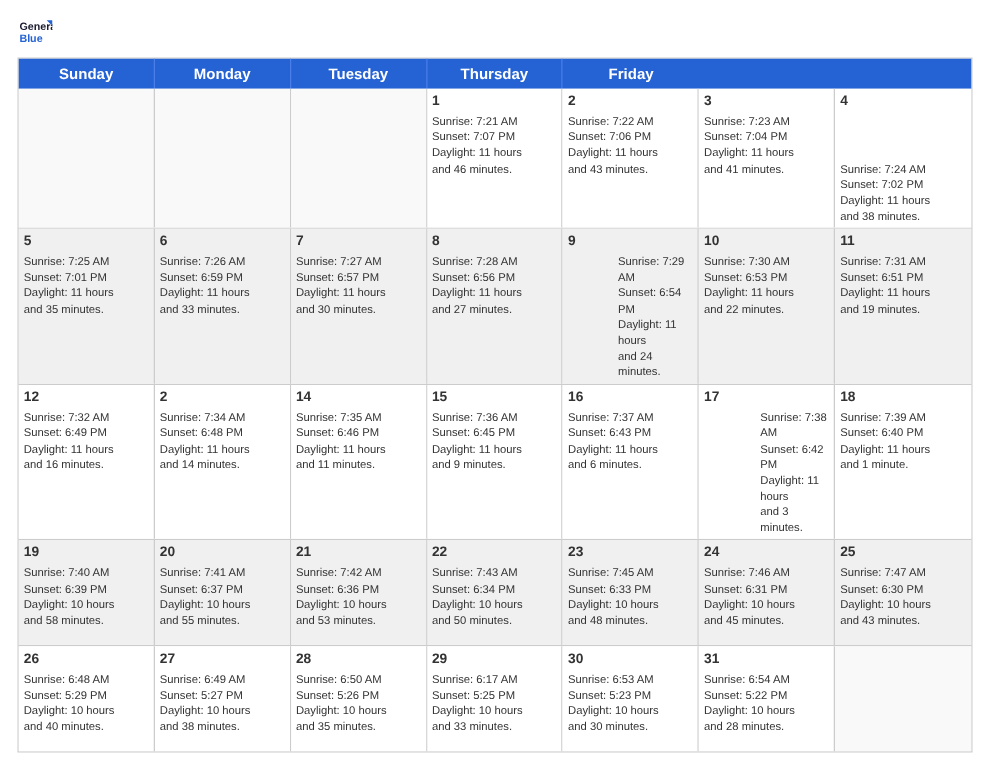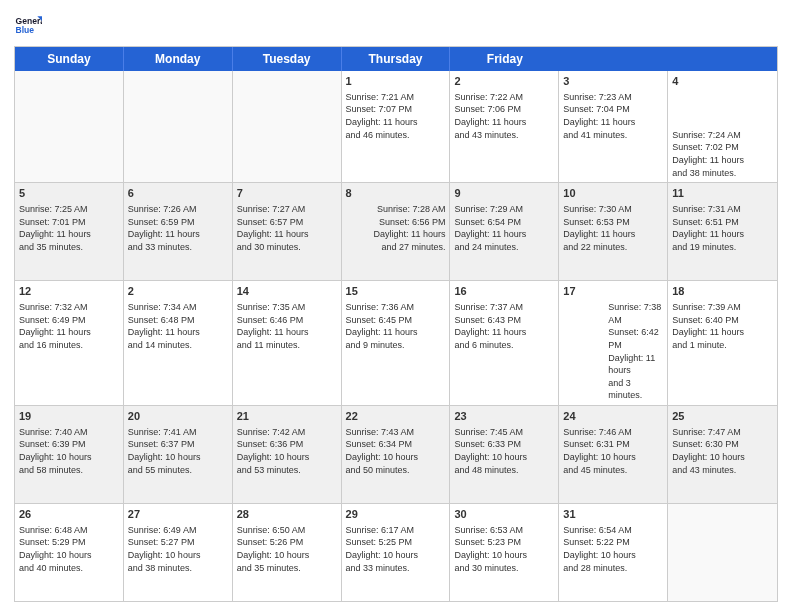--- a/index.html
+++ b/index.html
@@ -182,28 +182,28 @@
           </div>
           <div class="cal-cell shaded">
             <span class="day-num">7</span>
             <div class="cell-text" style="white-space: pre-line;">Sunrise: 7:27 AM
 Sunset: 6:57 PM
 Daylight: 11 hours
 and 30 minutes.</div>
           </div>
           <div class="cal-cell shaded">
             <span class="day-num">8</span>
-            <div class="cell-text" style="white-space: pre-line; text-align: right;">Sunrise: 7:28 AM
+            <div class="cell-text" style="white-space: pre-line;">Sunrise: 7:28 AM
 Sunset: 6:56 PM
 Daylight: 11 hours
 and 27 minutes.</div>
           </div>
           <div class="cal-cell shaded">
             <span class="day-num">9</span>
-            <div class="cell-text" style="white-space: pre-line;">Sunrise: 7:29 AM
+            <div class="cell-text" style="white-space: pre-line; margin-left: 40px;">Sunrise: 7:29 AM
 Sunset: 6:54 PM
 Daylight: 11 hours
 and 24 minutes.</div>
           </div>
           <div class="cal-cell shaded">
             <span class="day-num">10</span>
             <div class="cell-text" style="white-space: pre-line;">Sunrise: 7:30 AM
 Sunset: 6:53 PM
 Daylight: 11 hours
 and 22 minutes.</div>

